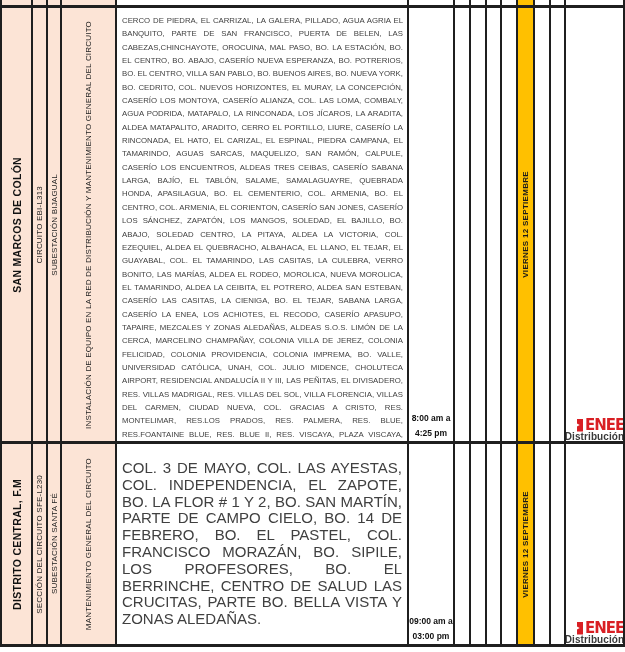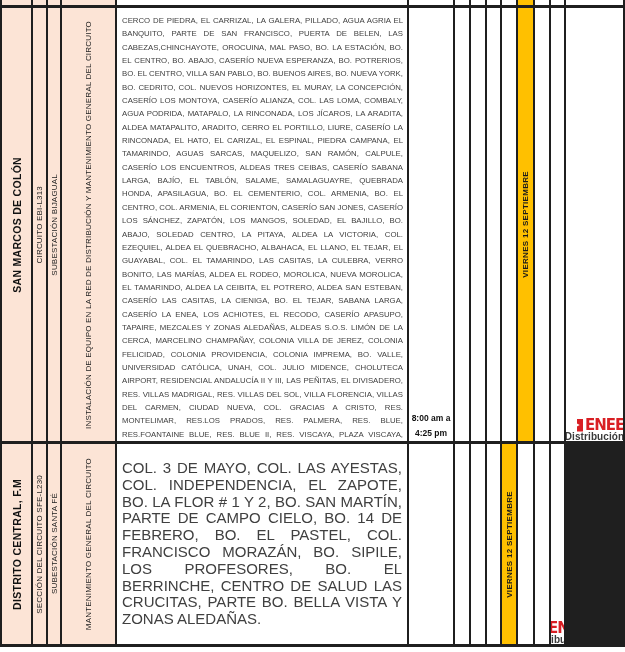--- a/index.html
+++ b/index.html
@@ -164,20 +164,24 @@
       </div>
       <div class="bg-p vcell">
         <span class="vtext subst">SUBESTACIÓN SANTA FÉ</span>
       </div>
       <div class="bg-p vcell">
         <span class="vtext work">MANTENIMIENTO GENERAL DEL CIRCUITO</span>
       </div>
       <div class="bg-w areas2">
         <p>COL. 3 DE MAYO, COL. LAS AYESTAS, COL. INDEPENDENCIA, EL ZAPOTE, BO. LA FLOR # 1 Y 2, BO. SAN MARTÍN, PARTE DE CAMPO CIELO, BO. 14 DE FEBRERO, BO. EL PASTEL, COL. FRANCISCO MORAZÁN, BO. SIPILE, LOS PROFESORES, BO. EL BERRINCHE, CENTRO DE SALUD LAS CRUCITAS, PARTE BO. BELLA VISTA Y ZONAS ALEDAÑAS.</p>
       </div>
+      <div class="bg-w timecell">
+        <span>09:00 am a</span>
+        <span>03:00 pm</span>
+      </div>
       <div class="bg-w"></div>
       <div class="bg-w"></div>
       <div class="bg-w"></div>
       <div class="bg-w"></div>
       <div class="bg-y vcell">
         <span class="vtext datev">VIERNES 12  SEPTIEMBRE</span>
       </div>
       <div class="bg-w"></div>
       <div class="bg-w"></div>
       <div class="bg-w logocell">

